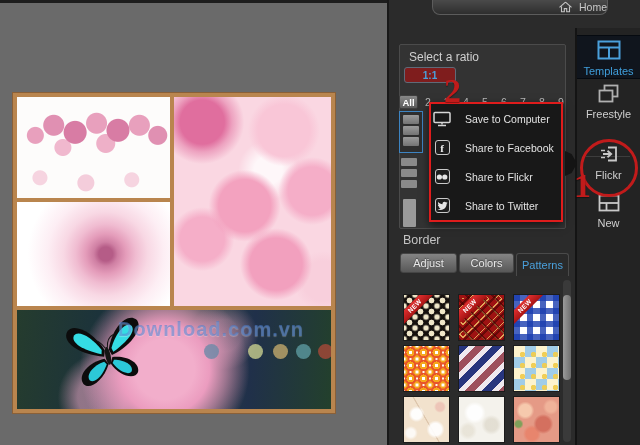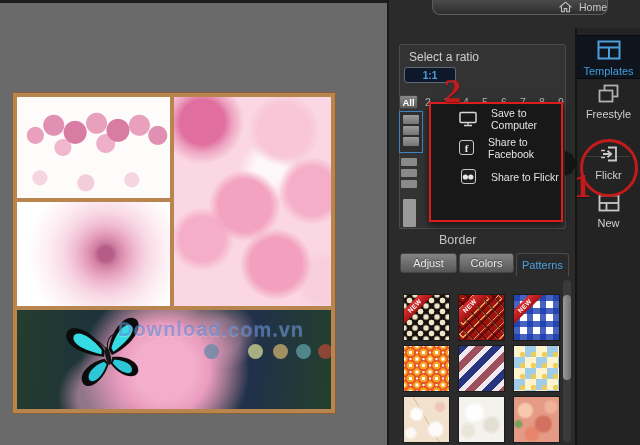--- a/index.html
+++ b/index.html
@@ -70,21 +70,21 @@
     display:flex;align-items:center;justify-content:flex-end;gap:6px;
     color:#c9c9c9;font-size:10.5px;cursor:pointer;}
 
   
   .groupbox{left:399px;top:44px;width:167px;height:185px;background:#333333;
     border:1px solid #4b4b4b;border-radius:2px;}
   .ratio-title{left:409px;top:50px;font-size:12px;color:#cfcfcf;}
   .ratio-btn{top:67px;width:52px;height:16px;border-radius:3px;
     font-size:10px;font-weight:bold;display:flex;align-items:center;justify-content:center;
     cursor:pointer;}
-  .ratio-sel{background:#0f172a;border:1px solid #5f6a78;color:#4aa0dc;text-align:center;}
+  .ratio-sel{background:#7f1d1d;border:1px solid #5f6a78;color:#4aa0dc;text-align:center;}
   .ratio-plain{background:linear-gradient(#9e9e9e,#6b6b6b);border:1px solid #474747;color:#232323;margin-top:40px;}
 
   .all-btn{left:399px;top:95px;width:19px;height:14px;border-radius:2px;
     background:linear-gradient(#888,#5a5a5a);border:1px solid #3e3e3e;
     color:#fff;font-size:9.5px;font-weight:bold;display:flex;align-items:center;
     justify-content:center;cursor:pointer;}
   .count-num{top:96px;font-size:10.5px;color:#b9b9b9;cursor:pointer;}
 
   
   .thumb-sel{left:399px;top:111px;width:24px;height:42px;border:1px solid #3d84c2;
@@ -92,35 +92,35 @@
   .thumb-bar{width:16px;height:9px;background:linear-gradient(#9b9b9b,#747474);
     margin-bottom:2px;border-radius:1px;}
   .thumb-group{left:401px;top:158px;width:22px;cursor:pointer;}
   .thumb-bar2{width:16px;height:8px;background:#8a8a8a;margin-bottom:3px;border-radius:1px;}
   .thumb-tall{left:403px;top:199px;width:13px;height:28px;background:#9a9a9a;
     border-radius:1px;cursor:pointer;}
 
   
   .menu{left:429px;top:102px;width:134px;height:120px;background:#181818;
     border:2px solid #de1c1c;z-index:10;box-shadow:0 3px 8px rgba(0,0,0,.6);}
-  .menu-item{height:29px;display:flex;align-items:center;padding-left:28px;gap:14px;
+  .menu-item{height:29px;display:flex;align-items:center;padding-left:2px;gap:14px;
     cursor:pointer;}
   .menu-item .mi-icon{width:18px;display:flex;justify-content:center;}
   .menu-item .mi-label{color:#e3e3e3;font-size:10.5px;}
   .sq-icon{width:15px;height:15px;border:1.5px solid #c9c9c9;border-radius:3px;
     display:flex;align-items:center;justify-content:center;background:#1e1e1e;}
   .fb-f{color:#eee;font-size:11px;font-weight:bold;font-family:"Liberation Serif",serif;
     line-height:1;margin-top:2px;}
 
   
   .collapse-handle{left:565px;top:151px;width:12px;height:25px;background:#141414;
     clip-path:polygon(0 0,55% 12%,100% 50%,55% 88%,0 100%);z-index:11;cursor:pointer;}
 
   
-  .border-title{left:403px;top:233px;font-size:12.5px;color:#c4c4c4;margin-left:36px;}
+  .border-title{left:403px;top:233px;font-size:12.5px;color:#c4c4c4;}
   .tab{top:253px;height:20px;border-radius:3px;display:flex;align-items:center;
     justify-content:center;font-size:11px;font-weight:normal;cursor:pointer;}
   .tab-plain{background:linear-gradient(#848484,#585858);border:1px solid #454545;
     color:#e8e8e8;text-shadow:0 -1px 1px rgba(0,0,0,.4);}
   .tab-sel{background:#2a2a2a;border:1px solid #4a4a4a;border-bottom:none;
     color:#4aa0dc;height:23px;border-radius:3px 3px 0 0;}
 
   
   .swatch{width:45px;height:45px;position:absolute;overflow:hidden;cursor:pointer;
     box-shadow:0 0 0 1px rgba(0,0,0,.35);}
@@ -322,20 +322,30 @@
       <span class="mi-icon">
         <span class="sq-icon">
           <svg width="12" height="8" viewBox="0 0 12 8">
             <circle cx="3.4" cy="4" r="2.6" fill="#e6e6e6"></circle>
             <circle cx="8.8" cy="4" r="2.6" fill="#e6e6e6"></circle>
           </svg>
         </span>
       </span>
       <span class="mi-label">Share to Flickr</span>
     </div>
+    <div class="menu-item">
+      <span class="mi-icon">
+        <span class="sq-icon">
+          <svg width="11" height="10" viewBox="0 0 16 14">
+            <path fill="#e6e6e6" d="M15.5 2.2c-.5.3-1.1.5-1.7.6.6-.4 1.1-1 1.3-1.7-.6.3-1.2.6-1.9.7C12.6 1.2 11.8.8 11 .8 9.3.8 8 2.1 8 3.8c0 .2 0 .5.1.7C5.6 4.4 3.3 3.2 1.8 1.3c-.3.5-.4 1-.4 1.5 0 1 .5 2 1.3 2.5-.5 0-1-.1-1.4-.4v.1c0 1.5 1 2.7 2.4 3-.4.1-.9.1-1.3 0 .4 1.2 1.5 2.1 2.8 2.1-1 .8-2.3 1.3-3.7 1.3H.8c1.3.9 2.9 1.4 4.6 1.4 5.5 0 8.6-4.6 8.6-8.6v-.4c.6-.4 1.1-1 1.5-1.6z"></path>
+          </svg>
+        </span>
+      </span>
+      <span class="mi-label">Share to Twitter</span>
+    </div>
   </div>
 
   <div class="abs collapse-handle"></div>
 
   <div class="abs border-title">Border</div>
   <div class="abs tab tab-plain" style="left:400px;width:57px">Adjust</div>
   <div class="abs tab tab-plain" style="left:459px;width:55px">Colors</div>
   <div class="abs tab tab-sel" style="left:516px;width:53px">Patterns</div>
 
   <div class="abs swatch p1" style="left:404px;top:295px">

